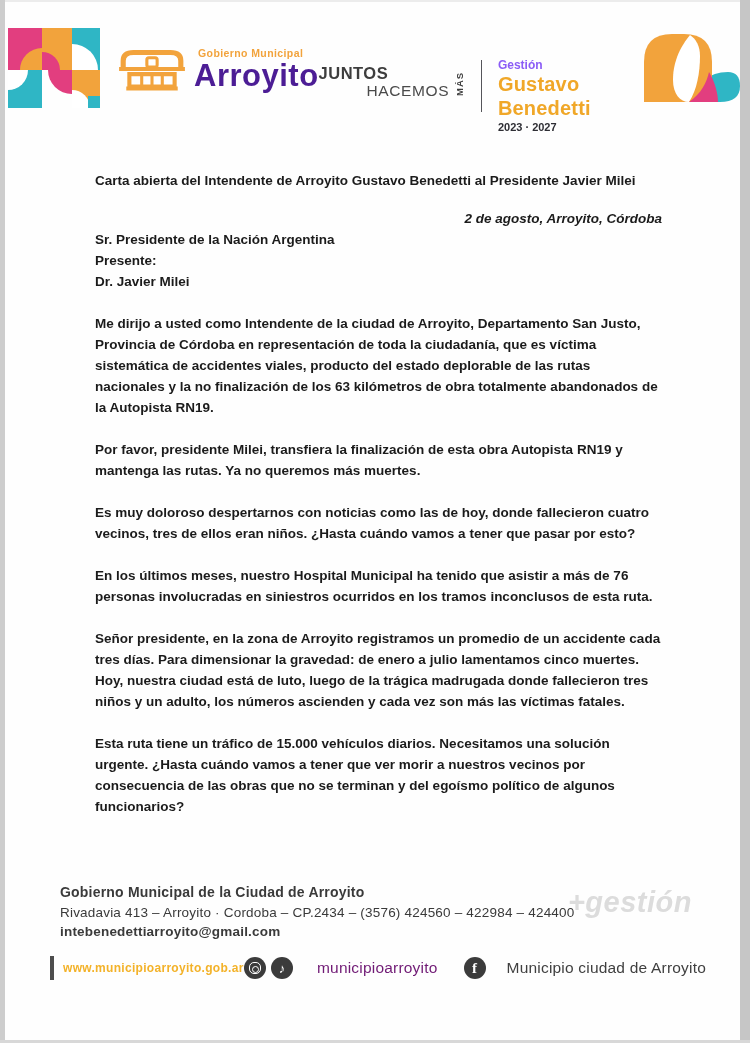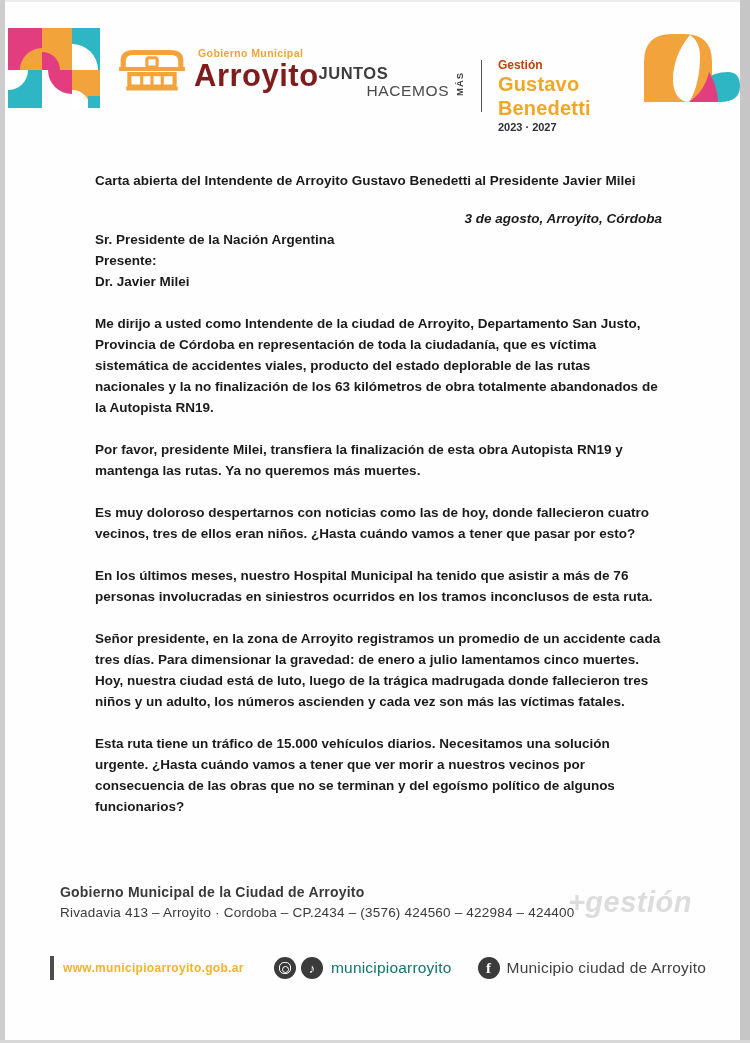--- a/index.html
+++ b/index.html
@@ -20,36 +20,36 @@
   }
   .mosaic-logo { width: 92px; height: 80px; flex: 0 0 auto; }
   .city-logo { display: flex; align-items: center; margin-left: 16px; margin-top: 18px; }
   .building-icon { width: 72px; height: 46px; }
   .city-text { margin-left: 6px; }
   .city-small {
     font-size: 10.5px; font-weight: 700; color: #F2A33C;
     letter-spacing: 0.4px; margin-left: 4px;
   }
   .city-name {
-    font-size: 31px; font-weight: 700; color: #7f1d1d;
+    font-size: 31px; font-weight: 700; color: #4c1d95;
     letter-spacing: 0.5px; line-height: 1; margin-top: 1px;
   }
   .header-spacer { flex: 1 1 auto; }
   .slogan { position: relative; margin-top: 36px; padding-right: 16px; }
   .slogan-line1 { font-size: 16.5px; font-weight: 800; color: #3d3d3d; letter-spacing: 0.5px; line-height: 1.1; }
   .slogan-line2 { font-size: 15.5px; font-weight: 400; color: #4a4a4a; letter-spacing: 0.6px; line-height: 1.15; padding-left: 48px; }
   .slogan-vert {
     position: absolute; right: 0; top: 1px; height: 38px;
     writing-mode: vertical-rl; transform: rotate(180deg);
     font-size: 9.5px; font-weight: 700; color: #3d3d3d; letter-spacing: 1px;
     text-align: center;
   }
   .header-divider { width: 1px; height: 52px; background: #55555a; margin: 32px 16px 0 16px; }
   .gestion { margin-top: 30px; }
-  .gestion-label { font-size: 12px; font-weight: 700; color: #c2410c; }
+  .gestion-label { font-size: 12px; font-weight: 700; color: #8b5cf6; }
   .gestion-name { font-size: 20px; font-weight: 800; color: #F0A728; line-height: 1.2; letter-spacing: 0.2px; }
   .gestion-period { font-size: 11px; font-weight: 800; color: #2e2e34; margin-top: 1px; }
   .brand-logo { width: 100px; height: 80px; margin-left: 10px; flex: 0 0 auto; }
 
   
   .letter {
     position: absolute; left: 95px; top: 170px; width: 567px;
     color: #1b1b1b; font-weight: 700; font-size: 13.5px; line-height: 21px;
   }
   .letter-title { font-size: 13.5px; font-weight: 700; white-space: nowrap; }
@@ -83,23 +83,23 @@
   .ig { position: relative; background: #3b3b3b; }
   .ig::before {
     content: ""; position: absolute; inset: 5px; border: 1.6px solid #fff; border-radius: 5px;
   }
   .ig::after {
     content: ""; position: absolute; left: 8.5px; top: 8.5px; width: 5px; height: 5px;
     border: 1.4px solid #fff; border-radius: 50%;
   }
   .tiktok { font-size: 13px; margin-left: 5px; }
   .fb { font-size: 15px; font-weight: 700; font-family: "Liberation Serif", serif; }
-  .social-handle { font-size: 15.5px; color: #0f766e; margin-left: 8px; letter-spacing: 0.2px; }
+  .social-handle { font-size: 15.5px; color: #701a75; margin-left: 24px; letter-spacing: 0.2px; }
   .fb-group { display: flex; align-items: center; margin-left: 26px; }
-  .fb-name { font-size: 15.5px; color: #3f3f3f; margin-left: 7px; letter-spacing: 0.2px; }
+  .fb-name { font-size: 15.5px; color: #3f3f3f; margin-left: 21px; letter-spacing: 0.2px; }
 </style>
 </head>
 <body>
 
 <div class="photo">
   <div class="edge-top"></div>
   <div class="edge-left"></div>
   <div class="edge-right"></div>
   <div class="edge-bottom"></div>
 
@@ -174,39 +174,40 @@
     <svg class="brand-logo" viewBox="0 0 100 80">
       <path d="M58,74 Q58,44 88,44 Q100,44 100,58 Q100,74 80,74 Z" fill="#2FB6C5"></path>
       <path d="M4,74 V34 Q4,6 32,6 H44 Q72,6 72,34 V74 Z" fill="#F2A33C"></path>
       <path d="M50,7 C36,24 33,40 33,52 C33,66 40,74 49,74 C57,62 60,44 60,28 C60,18 56,11 50,7 Z" fill="#ffffff"></path>
       <path d="M49,74 C61,66 67,54 69,44 C75,54 78,66 78,74 Z" fill="#E23E7F"></path>
     </svg>
   </div>
 
   <div class="letter">
     <div class="letter-title">Carta abierta del Intendente de Arroyito Gustavo Benedetti al Presidente Javier Milei</div>
-    <div class="letter-dateline">3 de agosto, Arroyito, Córdoba</div>
+    <div class="letter-dateline">2 de agosto, Arroyito, Córdoba</div>
 
     <div class="salutation">
       <div>Sr. Presidente de la Nación Argentina</div>
       <div>Presente:</div>
       <div>Dr. Javier Milei</div>
     </div>
 
     <p>Me dirijo a usted como Intendente de la ciudad de Arroyito, Departamento San Justo, Provincia de Córdoba en representación de toda la ciudadanía, que es víctima sistemática de accidentes viales, producto del estado deplorable de las rutas nacionales y la no finalización de los 63 kilómetros de obra totalmente abandonados de la Autopista RN19.</p>
     <p>Por favor, presidente Milei, transfiera la finalización de esta obra Autopista RN19 y mantenga las rutas. Ya no queremos más muertes.</p>
     <p>Es muy doloroso despertarnos con noticias como las de hoy, donde fallecieron cuatro vecinos, tres de ellos eran niños. ¿Hasta cuándo vamos a tener que pasar por esto?</p>
     <p>En los últimos meses, nuestro Hospital Municipal ha tenido que asistir a más de 76 personas involucradas en siniestros ocurridos en los tramos inconclusos de esta ruta.</p>
     <p>Señor presidente, en la zona de Arroyito registramos un promedio de un accidente cada tres días. Para dimensionar la gravedad: de enero a julio lamentamos cinco muertes. Hoy, nuestra ciudad está de luto, luego de la trágica madrugada donde fallecieron tres niños y un adulto, los números ascienden y cada vez son más las víctimas fatales.</p>
     <p>Esta ruta tiene un tráfico de 15.000 vehículos diarios. Necesitamos una solución urgente. ¿Hasta cuándo vamos a tener que ver morir a nuestros vecinos por consecuencia de las obras que no se terminan y del egoísmo político de algunos funcionarios?</p>
   </div>
 
   <div class="footer-block">
     <div class="footer-org">Gobierno Municipal de la Ciudad de Arroyito</div>
     <div class="footer-address">Rivadavia 413 – Arroyito · Cordoba – CP.2434 – (3576) 424560 – 422984 – 424400</div>
+    <div class="footer-email">intebenedettiarroyito@gmail.com</div>
   </div>
 
   <div class="watermark">+gestión</div>
 
   <div class="bottom-row">
     <div class="website-group">
       <div class="website-bar"></div>
       <div class="website-link">www.municipioarroyito.gob.ar</div>
     </div>
 

